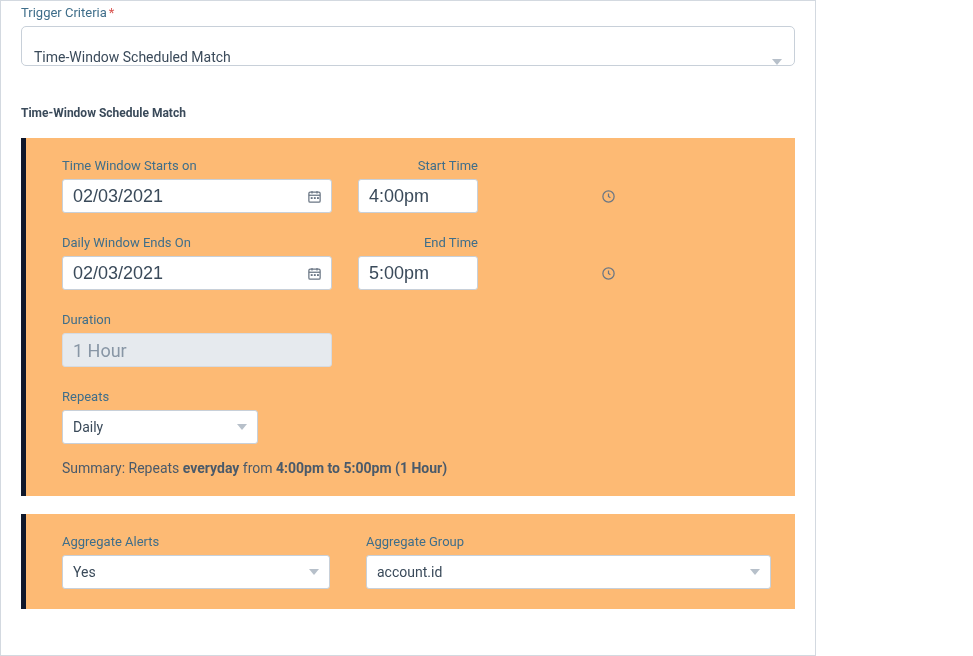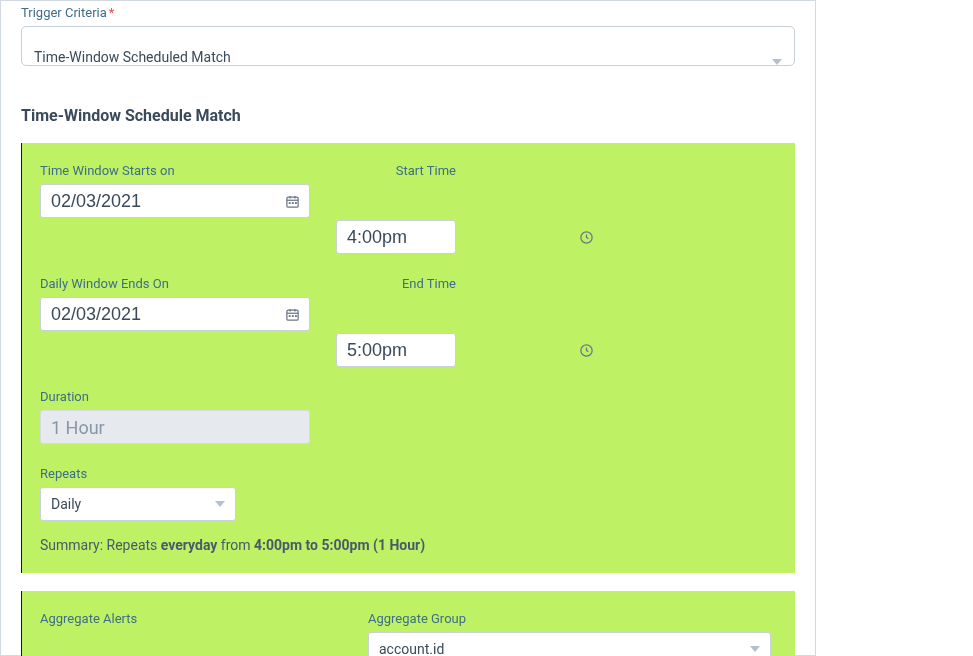--- a/index.html
+++ b/index.html
@@ -30,35 +30,35 @@
     border-radius: 5px;
     display: flex;
     align-items: flex-end;
     justify-content: space-between;
     padding: 0 12px;
     background: #fff;
     color: #3a4a5a;
     cursor: pointer;
   }
   .section-title {
-    font-size: 16px;
+    font-size: 12px;
     font-weight: 700;
     color: #3a4a5a;
     margin: 40px 0 18px 0;
   }
   .panel {
-    background: #bef264;
-    border-left: 1px solid #0f172a;
-    padding: 20px 24px 20px 18px;
+    background: #fdba74;
+    border-left: 5px solid #0f172a;
+    padding: 20px 24px 20px 36px;
     margin-bottom: 18px;
   }
   .row { display: flex; gap: 26px; margin-bottom: 22px; }
   .col { display: flex; flex-direction: column; }
   .col-date { width: 270px; }
-  .col-time { width: 120px; gap: 36px; }
+  .col-time { width: 120px; }
   .label-right { text-align: right; }
   .input-group {
     position: relative;
     display: flex;
     align-items: center;
     height: 34px;
     border: 1px solid #c8d0d9;
     border-radius: 3px;
     background: #fff;
     padding: 0 8px 0 10px;
@@ -87,21 +87,21 @@
     color:#3a4a5a;
   }
   .summary { color:#4a5a6a; font-size:14px; }
   .summary strong { font-weight:700; }
   .triangle-down {
     width:0; height:0;
     border-left:5px solid transparent;
     border-right:5px solid transparent;
     border-top:6px solid #b7c0ca;
   }
-  .agg-row { display:flex; gap:60px; }
+  .agg-row { display:flex; gap:36px; }
   .agg-alerts { width:268px; }
   .agg-group { flex:1; }
 </style>
 </head>
 <body>
 
 <div class="wrapper">
 
   <div style="margin-top:4px;">
     <label class="field-label">
@@ -203,20 +203,24 @@
     <div class="summary">
       <span>Summary: Repeats </span><strong>everyday</strong><span> from </span><strong>4:00pm to 5:00pm (1 Hour)</strong>
     </div>
 
   </div>
 
   <div class="panel">
     <div class="agg-row">
       <div class="col agg-alerts">
         <label class="field-label">Aggregate Alerts</label>
+        <div class="small-select">
+          <span>Yes</span>
+          <span class="triangle-down"></span>
+        </div>
       </div>
       <div class="col agg-group">
         <label class="field-label">Aggregate Group</label>
         <div class="small-select" style="width:100%;">
           <span>account.id</span>
           <span class="triangle-down"></span>
         </div>
       </div>
     </div>
   </div>

